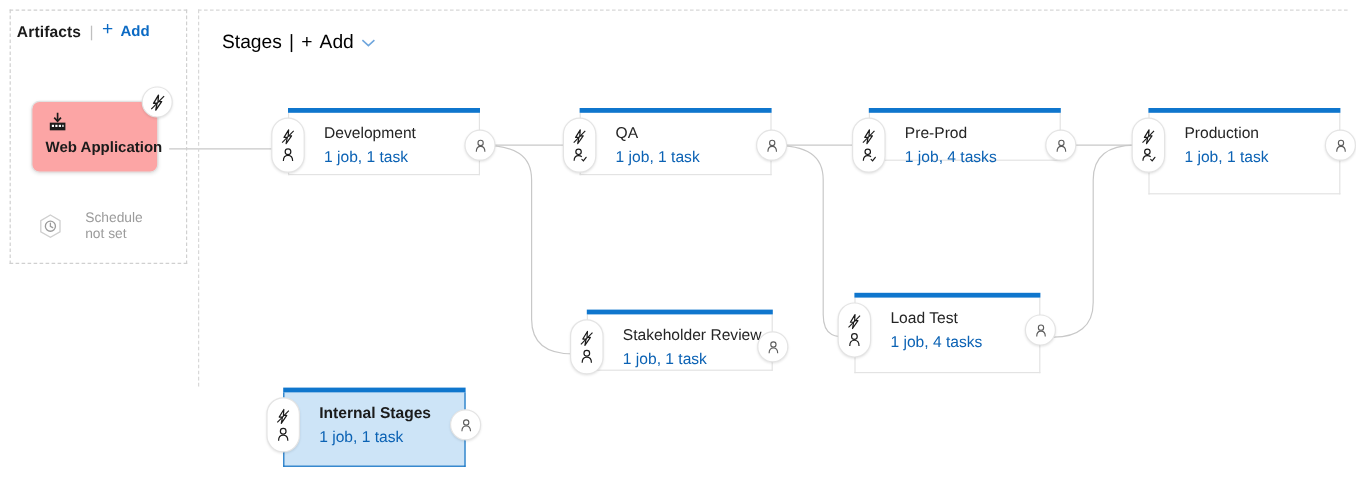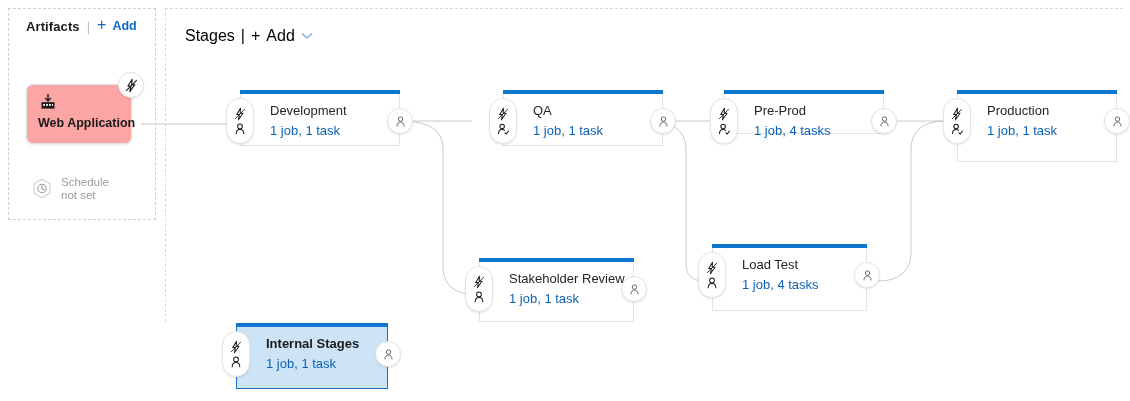--- a/index.html
+++ b/index.html
@@ -40,21 +40,21 @@
     left: 8px;
     top: 8px;
     width: 148px;
     height: 212px;
     border: 1px dashed #d0d0d0;
     box-sizing: border-box;
     z-index: 2;
   }
   .panel-head {
     position: absolute;
-    left: 26px;
+    left: 14px;
     top: 18px;
     display: flex;
     align-items: center;
     gap: 6px;
     white-space: nowrap;
     z-index: 4;
   }
   .panel-head .ptitle {
     font-size: 13px;
     font-weight: bold;
@@ -126,21 +126,21 @@
     box-sizing: border-box;
   }
 
   
   .schedule-row {
     position: absolute;
     left: 30px;
     top: 176px;
     display: flex;
     align-items: center;
-    gap: 7px;
+    gap: 17px;
     z-index: 3;
   }
   .schedule-hex {
     width: 24px;
     height: 24px;
     flex: none;
   }
   .schedule-text {
     font-size: 11.5px;
     color: #9b9b9b;
@@ -364,21 +364,21 @@
     <div class="post-circle">
       <span>
         <svg class="ic" width="13" height="13" viewBox="0 0 16 16">
             <circle cx="8" cy="5" r="2.7" fill="none" stroke="#5d5d5d" stroke-width="1.15"></circle>
             <path d="M3.6 14 C3.6 10.6 5.6 8.6 8 8.6 C10.4 8.6 12.4 10.6 12.4 14" fill="none" stroke="#5d5d5d" stroke-width="1.15"></path>
           </svg>
       </span>
     </div>
   </div>
 
-  <div class="stage" id="st-qa" style="left:503px; top:94px; width:160px; height:52px;">
+  <div class="stage" id="st-qa" style="left:483px; top:94px; width:160px; height:52px;">
     <div class="body"></div>
     <div class="topbar"></div>
     <div class="title">QA</div>
     <div class="meta">1 job, 1 task</div>
     <div class="pre-pill">
       <span>
         <svg class="ic" width="14" height="14" viewBox="0 0 16 16">
             <path d="M8.6 1.4 L4.2 8.6 H7.3 L6.2 14.6 L11.4 7.1 H8.2 Z" fill="none" stroke="#1b1b1b" stroke-width="1.15" stroke-linejoin="round"></path>
             <line x1="2.4" y1="13.6" x2="13.4" y2="2.4" stroke="#1b1b1b" stroke-width="1.05"></line>
           </svg>
@@ -454,21 +454,21 @@
     <div class="post-circle">
       <span>
         <svg class="ic" width="13" height="13" viewBox="0 0 16 16">
             <circle cx="8" cy="5" r="2.7" fill="none" stroke="#5d5d5d" stroke-width="1.15"></circle>
             <path d="M3.6 14 C3.6 10.6 5.6 8.6 8 8.6 C10.4 8.6 12.4 10.6 12.4 14" fill="none" stroke="#5d5d5d" stroke-width="1.15"></path>
           </svg>
       </span>
     </div>
   </div>
 
-  <div class="stage" id="st-stakeholder-review" style="left:479px; top:262px; width:155px; height:60px;">
+  <div class="stage" id="st-stakeholder-review" style="left:489px; top:262px; width:155px; height:47px;">
     <div class="body"></div>
     <div class="topbar"></div>
     <div class="title">Stakeholder Review</div>
     <div class="meta">1 job, 1 task</div>
     <div class="pre-pill">
       <span>
         <svg class="ic" width="14" height="14" viewBox="0 0 16 16">
             <path d="M8.6 1.4 L4.2 8.6 H7.3 L6.2 14.6 L11.4 7.1 H8.2 Z" fill="none" stroke="#1b1b1b" stroke-width="1.15" stroke-linejoin="round"></path>
             <line x1="2.4" y1="13.6" x2="13.4" y2="2.4" stroke="#1b1b1b" stroke-width="1.05"></line>
           </svg>

